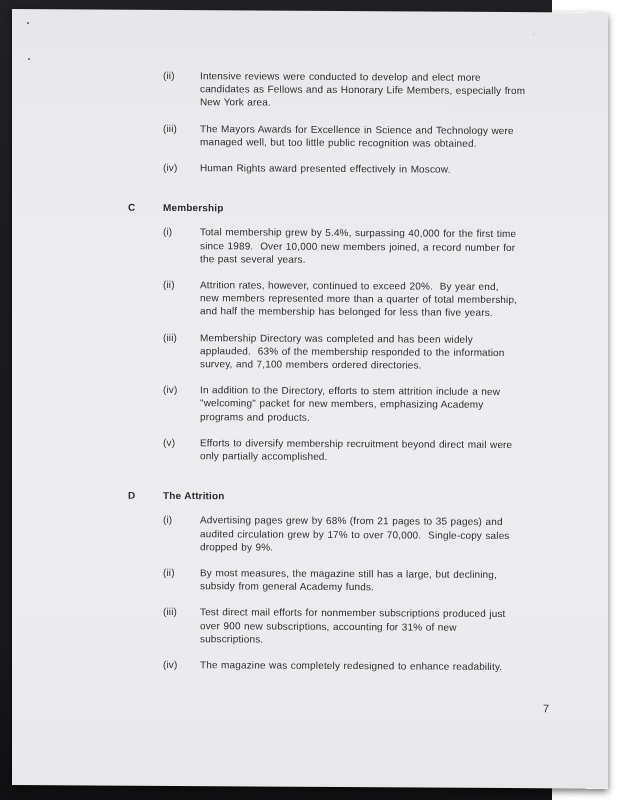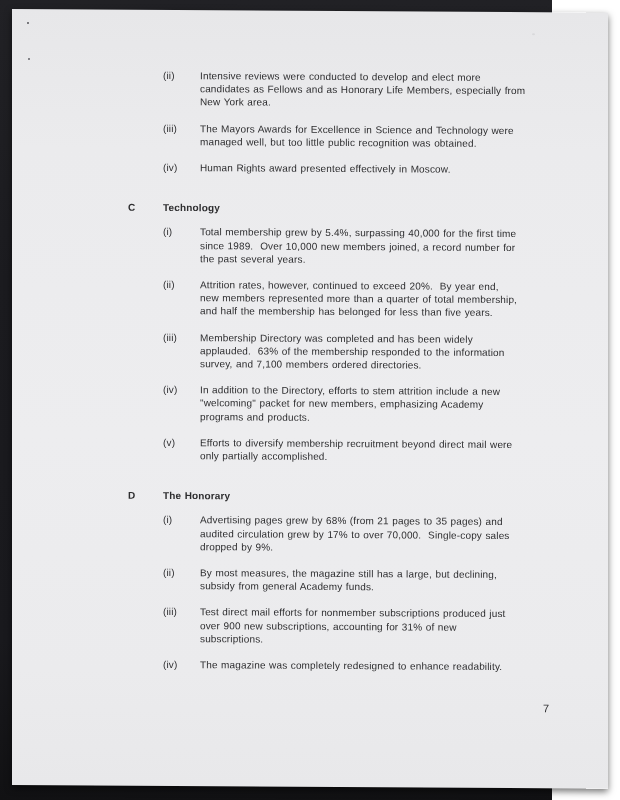--- a/index.html
+++ b/index.html
@@ -95,21 +95,21 @@
             <span class="item-label">(iii)</span>
             <span class="item-text">The Mayors Awards for Excellence in Science and Technology were
 managed well, but too little public recognition was obtained.</span>
           </div>
           <div class="item">
             <span class="item-label">(iv)</span>
             <span class="item-text">Human Rights award presented effectively in Moscow.</span>
           </div>
         </div>
         <div class="section">
-          <div class="section-heading"><span class="section-letter">C</span><span class="section-title">Technology</span></div>
+          <div class="section-heading"><span class="section-letter">C</span><span class="section-title">Membership</span></div>
           <div class="item">
             <span class="item-label">(i)</span>
             <span class="item-text">Total membership grew by 5.4%, surpassing 40,000 for the first time
 since 1989.  Over 10,000 new members joined, a record number for
 the past several years.</span>
           </div>
           <div class="item">
             <span class="item-label">(ii)</span>
             <span class="item-text">Attrition rates, however, continued to exceed 20%.  By year end,
 new members represented more than a quarter of total membership,
@@ -127,21 +127,21 @@
 "welcoming" packet for new members, emphasizing Academy
 programs and products.</span>
           </div>
           <div class="item">
             <span class="item-label">(v)</span>
             <span class="item-text">Efforts to diversify membership recruitment beyond direct mail were
 only partially accomplished.</span>
           </div>
         </div>
         <div class="section">
-          <div class="section-heading"><span class="section-letter">D</span><span class="section-title">The Honorary</span></div>
+          <div class="section-heading"><span class="section-letter">D</span><span class="section-title">The Attrition</span></div>
           <div class="item">
             <span class="item-label">(i)</span>
             <span class="item-text">Advertising pages grew by 68% (from 21 pages to 35 pages) and
 audited circulation grew by 17% to over 70,000.  Single-copy sales
 dropped by 9%.</span>
           </div>
           <div class="item">
             <span class="item-label">(ii)</span>
             <span class="item-text">By most measures, the magazine still has a large, but declining,
 subsidy from general Academy funds.</span>

